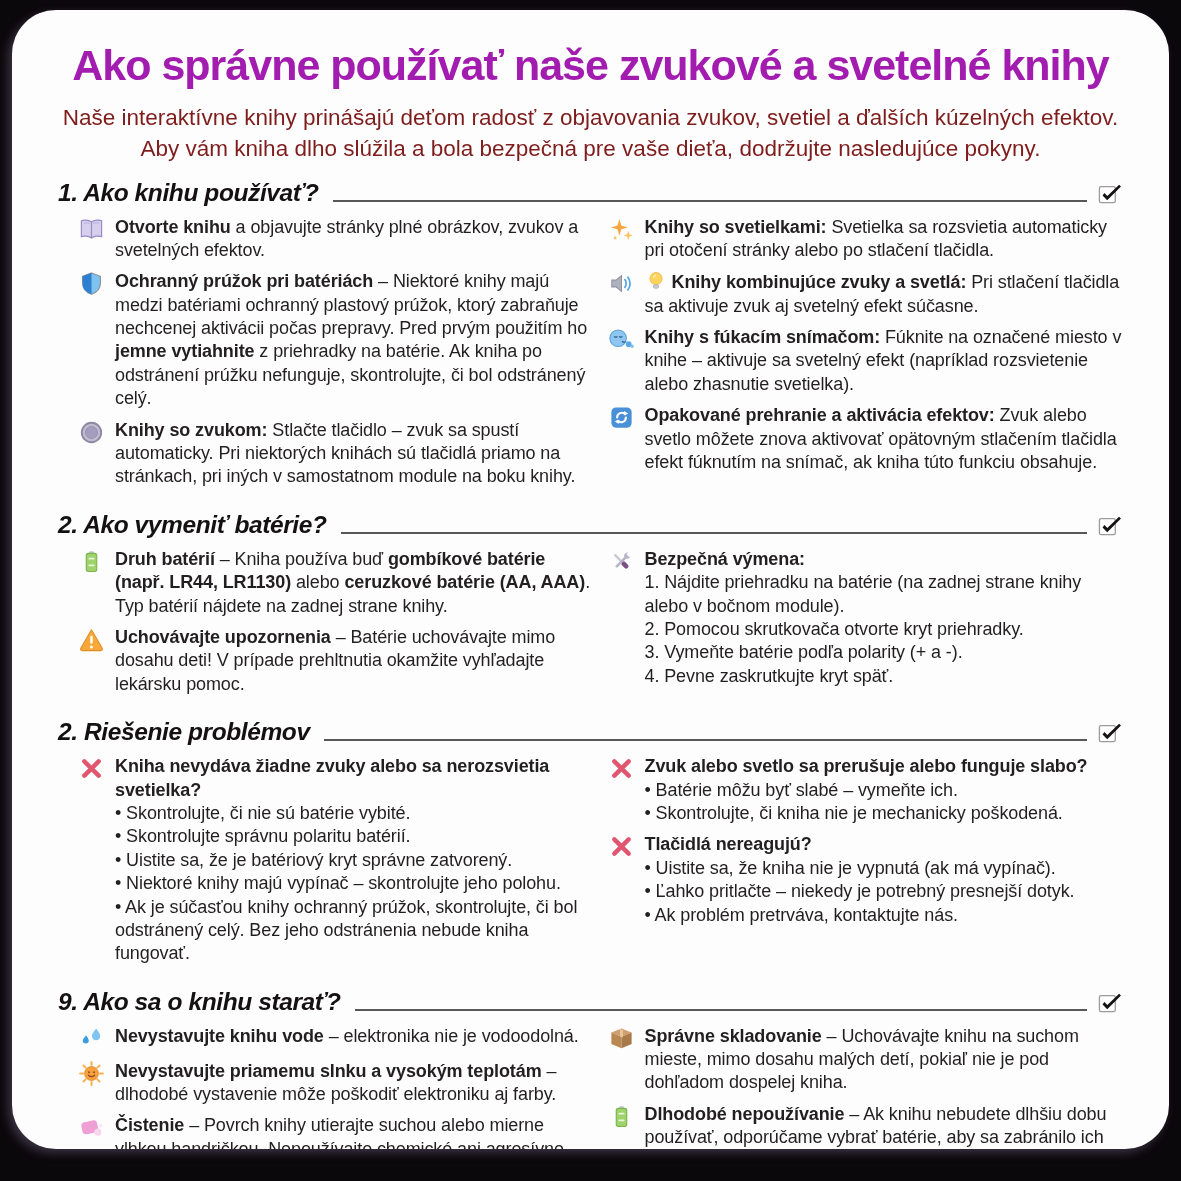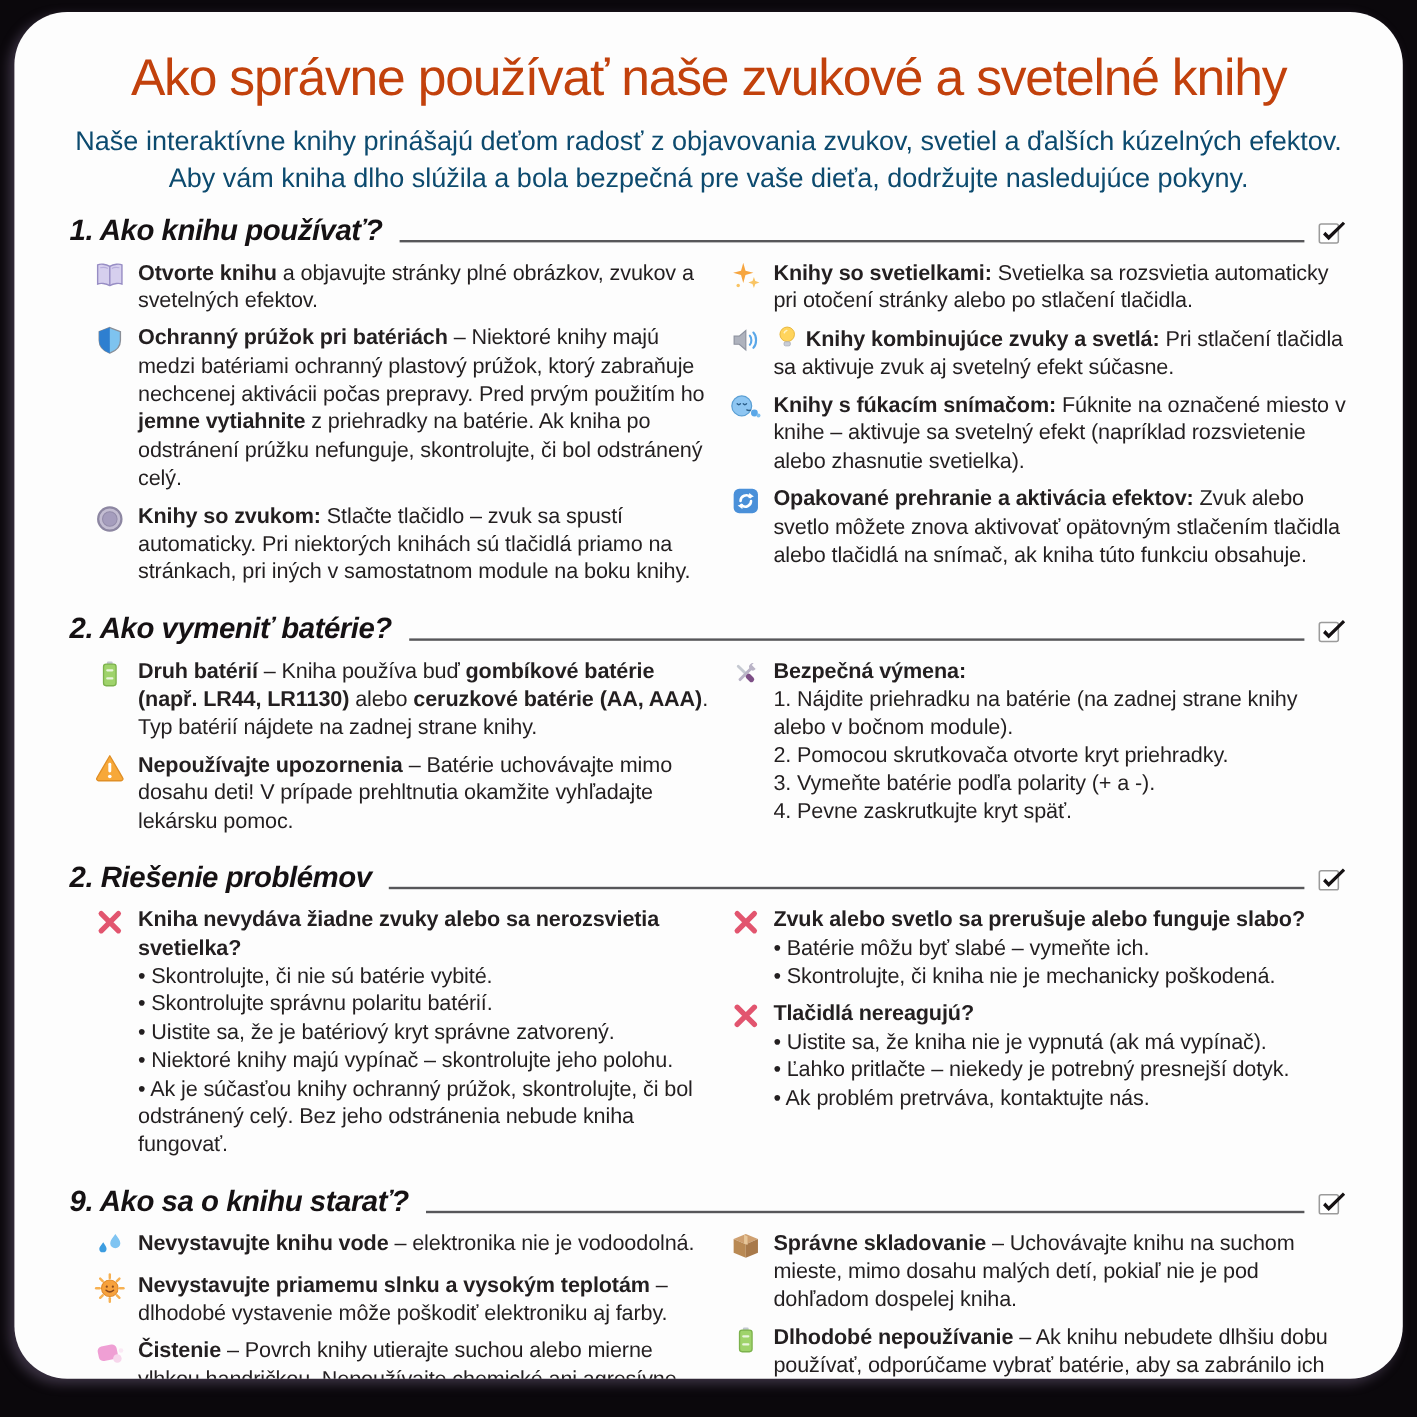--- a/index.html
+++ b/index.html
@@ -15,23 +15,23 @@
     background:#fdfdfd;
     border-radius:44px;
     padding:28px 46px 16px;
     box-sizing:border-box;
     height:1139px;
     box-shadow:-4px 4px 10px rgba(150,130,170,.35);
     overflow:hidden;
   }
   h1[data-name="page-title"]{
     font-size:43px;line-height:1.08;text-align:center;
-    margin:4px 0 14px;letter-spacing:-1px;color:#c2410c;font-weight:normal;
+    margin:4px 0 14px;letter-spacing:-1px;color:#a21caf;font-weight:bold;
   }
-  .intro{font-size:22.5px;text-align:center;line-height:1.38;margin:0 0 4px;color:#0c4a6e;}
+  .intro{font-size:22.5px;text-align:center;line-height:1.38;margin:0 0 4px;color:#7f1d1d;}
   .section{margin-top:14px;}
   .sec-head{display:flex;align-items:flex-end;gap:8px;font-style:italic;}
   .sec-head h2{font-size:24.5px;margin:0;letter-spacing:-.4px;white-space:nowrap;color:#151113;font-weight:bold;}
   .rule{flex:1;border-bottom:2.6px solid #57575a;margin:0 2px 5px 6px;}
   .sec-check{width:26px;height:26px;flex:none;margin-bottom:0;}
   .cols{display:grid;grid-template-columns:1fr 1fr;column-gap:14px;padding:9px 0 0 20px;}
   .item{display:flex;margin-bottom:8px;}
   .item svg.gutter{flex:none;width:27px;height:27px;margin-right:10px;margin-top:0;}
   .itext{font-size:18px;line-height:1.3;letter-spacing:-.1px;}
   .itext span{white-space:pre-line;}
@@ -204,21 +204,21 @@
             <div class="item" data-name="list-item">
               <svg viewBox="0 0 32 32" class="gutter" data-name="blowing-face-icon">
                 <use href="#blowing-face-icon"></use>
               </svg>
               <div class="itext" data-name="item-text"><span class="b" data-name="text-segment">Knihy s fúkacím snímačom:</span><span data-name="text-segment"> Fúknite na označené miesto v knihe – aktivuje sa svetelný efekt (napríklad rozsvietenie alebo zhasnutie svetielka).</span></div>
             </div>
             <div class="item" data-name="list-item">
               <svg viewBox="0 0 32 32" class="gutter" data-name="repeat-icon">
                 <use href="#repeat-icon"></use>
               </svg>
-              <div class="itext" data-name="item-text"><span class="b" data-name="text-segment">Opakované prehranie a aktivácia efektov:</span><span data-name="text-segment"> Zvuk alebo svetlo môžete znova aktivovať opätovným stlačením tlačidla alebo tlačidlá na snímač, ak kniha túto funkciu obsahuje.</span></div>
+              <div class="itext" data-name="item-text"><span class="b" data-name="text-segment">Opakované prehranie a aktivácia efektov:</span><span data-name="text-segment"> Zvuk alebo svetlo môžete znova aktivovať opätovným stlačením tlačidla efekt fúknutím na snímač, ak kniha túto funkciu obsahuje.</span></div>
             </div>
           </div>
         </div>
       </section>
       <section class="section" data-name="section">
         <div class="sec-head" data-name="section-header">
           <h2 data-name="section-heading">2. Ako vymeniť batérie?</h2>
           <div class="rule" data-name="section-rule"></div>
           <svg viewBox="0 0 32 32" class="sec-check" data-name="checkbox-icon">
             <use href="#checkbox-icon"></use>
@@ -229,21 +229,21 @@
             <div class="item" data-name="list-item">
               <svg viewBox="0 0 32 32" class="gutter" data-name="battery-icon">
                 <use href="#battery-icon"></use>
               </svg>
               <div class="itext" data-name="item-text"><span class="b" data-name="text-segment">Druh batérií</span><span data-name="text-segment"> – Kniha používa buď </span><span class="b" data-name="text-segment">gombíkové batérie (např. LR44, LR1130)</span><span data-name="text-segment"> alebo </span><span class="b" data-name="text-segment">ceruzkové batérie (AA, AAA)</span><span data-name="text-segment">. Typ batérií nájdete na zadnej strane knihy.</span></div>
             </div>
             <div class="item" data-name="list-item">
               <svg viewBox="0 0 32 32" class="gutter" data-name="warning-icon">
                 <use href="#warning-icon"></use>
               </svg>
-              <div class="itext" data-name="item-text"><span class="b" data-name="text-segment">Nepoužívajte upozornenia</span><span data-name="text-segment"> – Batérie uchovávajte mimo dosahu deti! V prípade prehltnutia okamžite vyhľadajte lekársku pomoc.</span></div>
+              <div class="itext" data-name="item-text"><span class="b" data-name="text-segment">Uchovávajte upozornenia</span><span data-name="text-segment"> – Batérie uchovávajte mimo dosahu deti! V prípade prehltnutia okamžite vyhľadajte lekársku pomoc.</span></div>
             </div>
           </div>
           <div data-name="column">
             <div class="item" data-name="list-item">
               <svg viewBox="0 0 32 32" class="gutter" data-name="tools-icon">
                 <use href="#tools-icon"></use>
               </svg>
               <div class="itext" data-name="item-text"><span class="b" data-name="text-segment">Bezpečná výmena:</span><span data-name="text-segment">
 1. Nájdite priehradku na batérie (na zadnej strane knihy alebo v bočnom module).
 2. Pomocou skrutkovača otvorte kryt priehradky.

